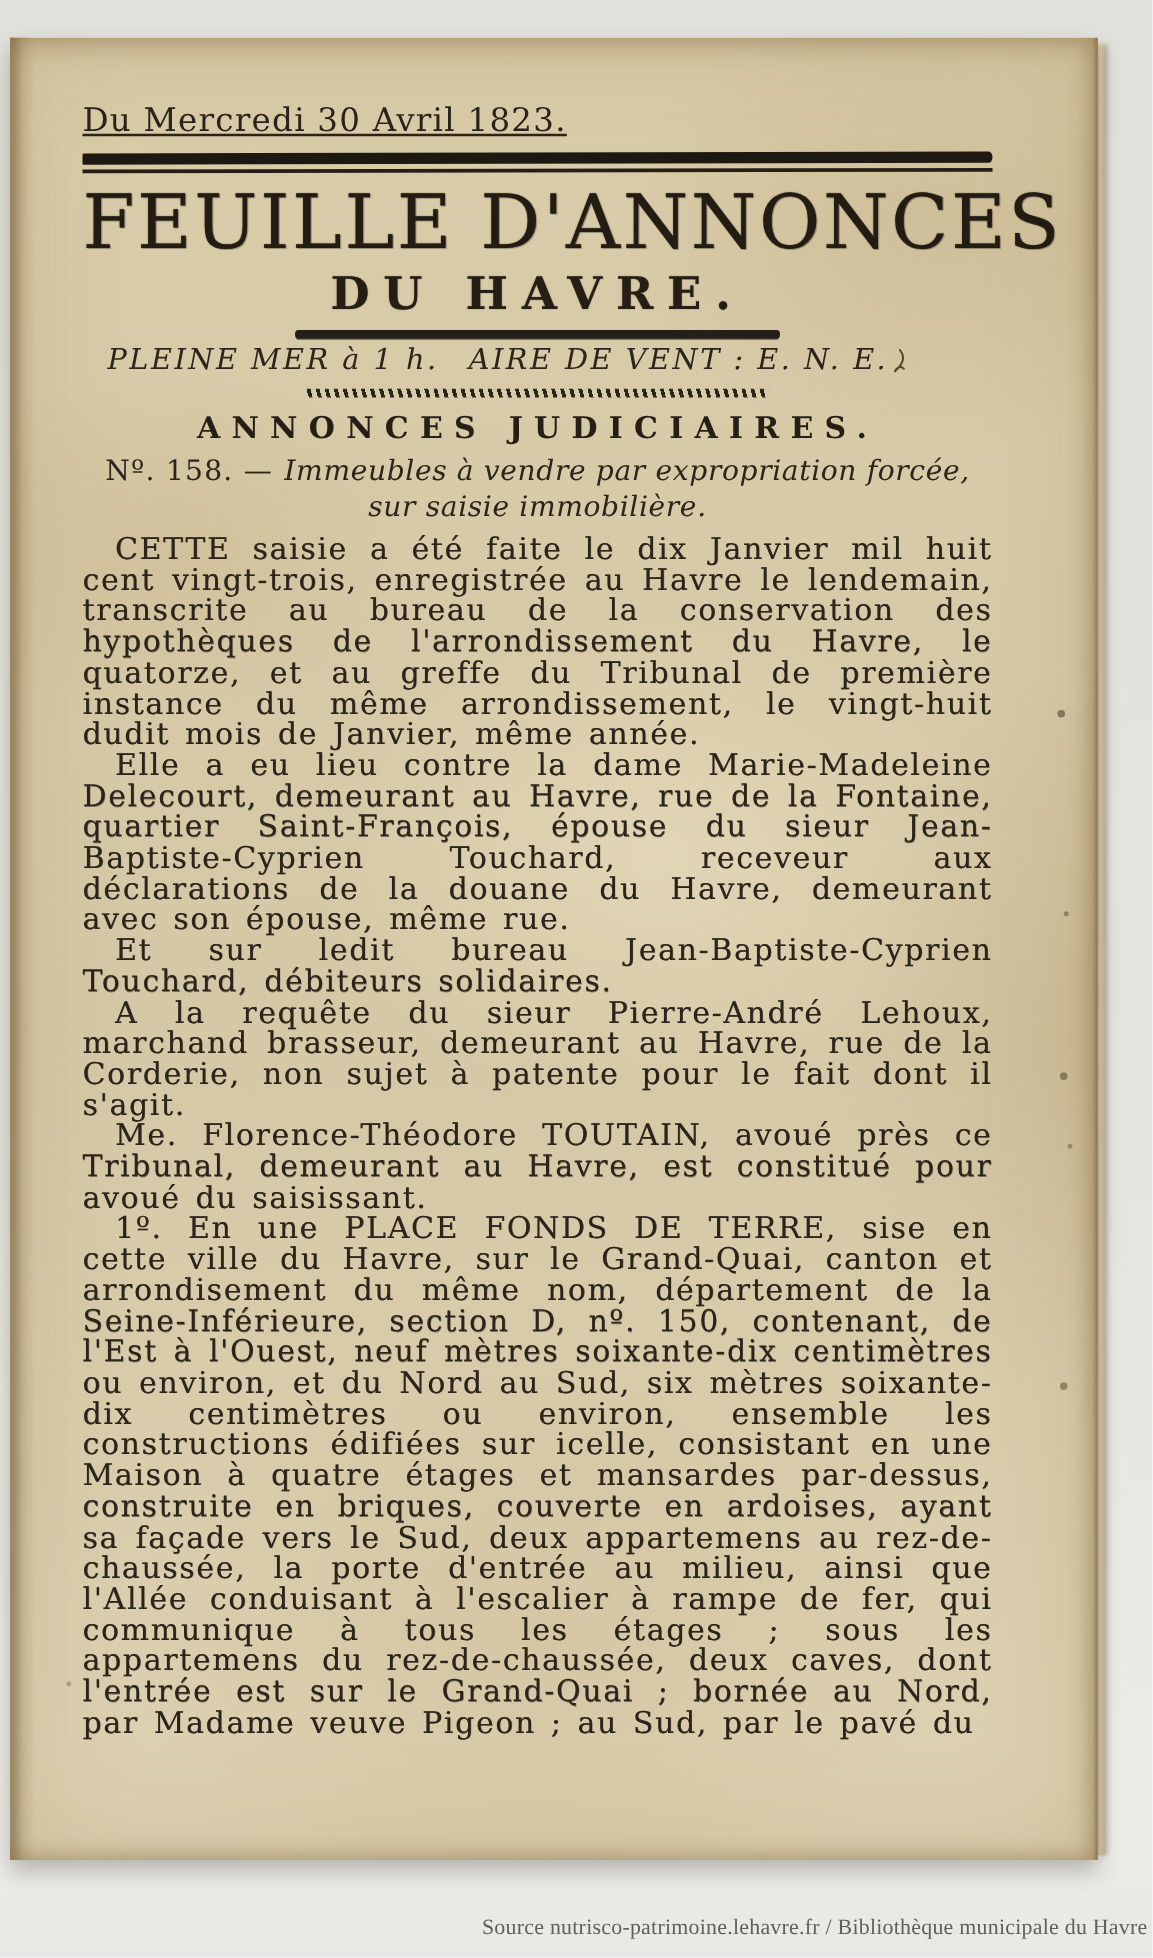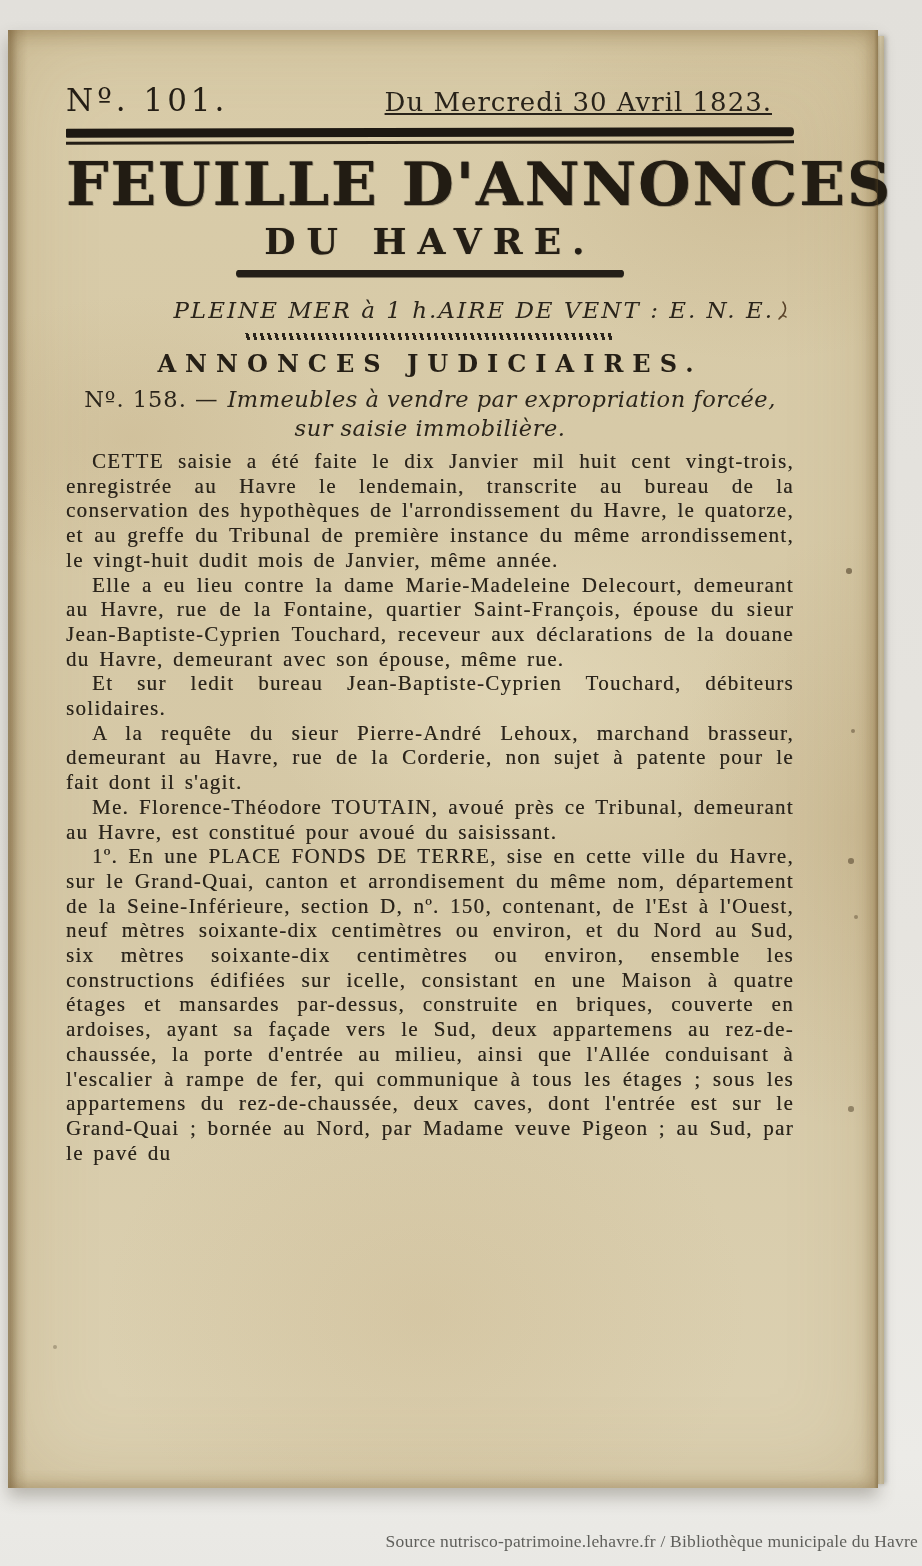--- a/index.html
+++ b/index.html
@@ -46,43 +46,43 @@
   .header-row{display:flex;justify-content:space-between;align-items:baseline;}
   .issue-no{font-size:31px;letter-spacing:4px;color:#241e15;}
   .date-line{font-size:26px;letter-spacing:1px;color:#29231a;padding-right:22px;text-decoration:underline;}
 
   .double-rule{margin-top:10px;}
   .double-rule .thick{height:9px;background:#1d1812;border-radius:2px 6px 6px 2px / 2px 100% 100% 2px;transform:rotate(-.12deg);}
   .double-rule .thin{height:3px;background:#241e16;margin-top:4px;transform:rotate(-.1deg);}
 
   .title{
     margin:8px 0 0;text-align:center;
-    font-size:60px;line-height:64px;font-weight:bold;letter-spacing:2px;
+    font-size:60px;line-height:64px;font-weight:normal;letter-spacing:2px;
     color:#221c13;text-shadow:0 0 1px rgba(34,28,19,.75), 1px 1px 0 rgba(34,28,19,.25);
     white-space:nowrap;
   }
   .subtitle{
     margin-top:8px;text-align:center;font-weight:bold;
     font-size:28px;line-height:34px;letter-spacing:1.5px;white-space:nowrap;
     color:#241e15;text-shadow:0 0 1px rgba(34,28,19,.6);
   }
   .du-havre{
     margin-top:4px;text-align:center;font-weight:bold;
     font-size:36px;line-height:42px;letter-spacing:11px;color:#241e15;
     text-shadow:0 0 1px rgba(34,28,19,.6);
   }
   .short-rule{
     width:388px;height:7px;margin:8px auto 0;background:#241f18;
     border-radius:3px/60%;
     box-shadow:0 2px 0 -1px rgba(36,31,24,.5);
   }
   .info-line{
-    display:flex;justify-content:flex-end;align-items:baseline;
-    margin-top:20px;padding:0 6px 0 20px;
-    font-style:italic;font-size:23px;line-height:27px;letter-spacing:2px;color:#2b251b;
+    display:flex;justify-content:flex-start;align-items:baseline;
+    margin-top:4px;padding:0 6px 0 20px;
+    font-style:italic;font-size:23px;line-height:27px;letter-spacing:2px;color:#2b251b;gap:24px;
   }
   .wind{display:inline-flex;align-items:flex-start;}
   .flourish{margin-left:2px;margin-top:4px;}
   .wavy-rule{
     width:370px;height:7px;margin:9px auto 0;
     background:repeating-linear-gradient(75deg, transparent 0 2px, #2a241b 2px 5px, transparent 5px 7px);
   }
   .section-heading{
     margin:10px 0 5px;text-align:center;font-weight:bold;
     font-size:24px;line-height:28px;letter-spacing:9px;color:#251f16;
@@ -90,27 +90,26 @@
   .notice-heading{
     margin-top:7px;text-align:center;
     font-size:22.5px;line-height:29px;color:#2b251b;
   }
   .notice-num{margin-right:9px;letter-spacing:1px;margin-top:32px;}
   .notice-title{font-style:italic;letter-spacing:.5px;}
 
   .body{margin-top:6px;}
   .body p{
     margin:0;
-    font-size:21px;line-height:24.7px;
+    font-size:24px;line-height:24.7px;
     letter-spacing:1.3px;word-spacing:3px;
     text-align:justify;text-indent:26px;
     color:#2a241b;
     text-shadow:.3px .3px .4px rgba(42,36,27,.55);
     hyphens:auto;
-    font-family:Liberation Serif, serif;
   }
   .specks{position:absolute;top:0;left:0;width:2px;height:2px;border-radius:50%;
     box-shadow:
       840px 540px 0 2px rgba(55,40,20,.50),
       844px 700px 0 1px rgba(55,40,20,.40),
       842px 830px 0 2px rgba(55,40,20,.45),
       847px 886px 0 1px rgba(55,40,20,.35),
       842px 1078px 0 2px rgba(55,40,20,.42),
       46px 1316px 0 1px rgba(55,40,20,.28);
   }
@@ -123,21 +122,20 @@
 </head>
 <body>
 
 <div class="photo">
   <div class="sheet-edge"></div>
 
   <div class="paper">
     <div class="content">
 
       <div class="header-row">
-        <span class="issue-no">Nº. 101.</span>
         <span class="date-line">Du Mercredi 30 Avril 1823.</span>
       </div>
 
       <div class="double-rule">
         <div class="thick"></div>
         <div class="thin"></div>
       </div>
 
       <h1 class="title">FEUILLE D'ANNONCES</h1>
       <div class="du-havre">DU HAVRE.</div>

